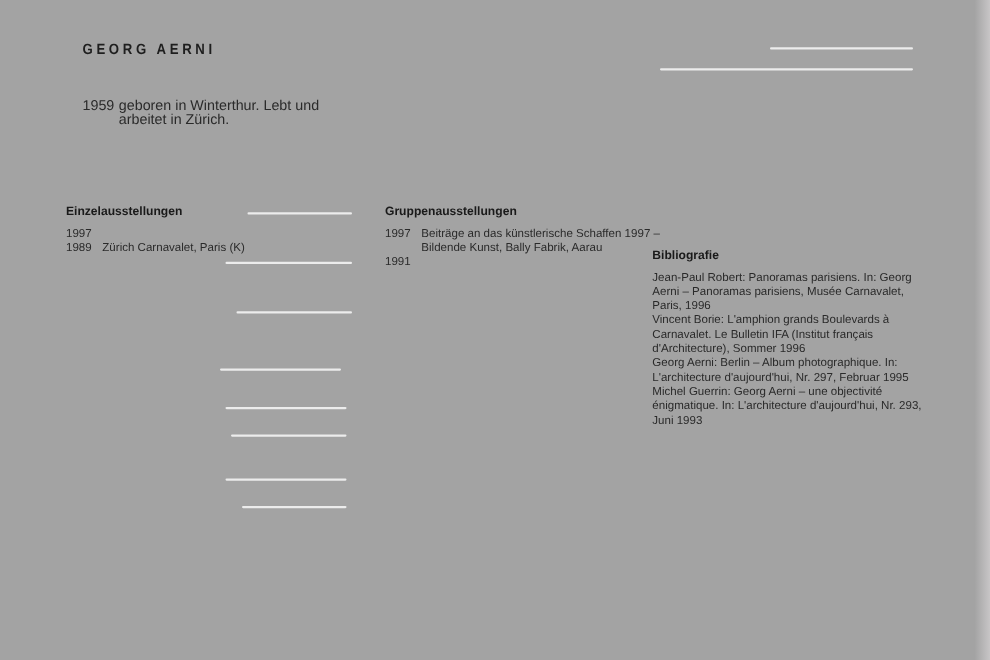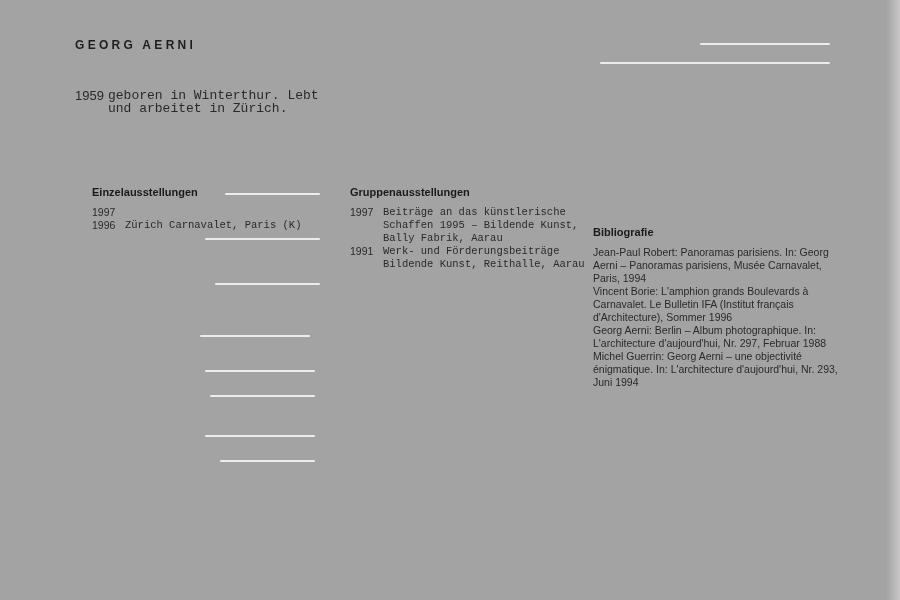--- a/index.html
+++ b/index.html
@@ -55,36 +55,35 @@
       line-height: 13px;
       display: flex;
       margin-top: 33px;
     }
     .year {
       width: 33px;
       flex: 0 0 33px;
     }
     .entry-text {
       flex: 1;
-      font-family: Liberation Mono, monospace;
     }
     .section {
       position: absolute;
       top: 186px;
       font-size: 10.5px;
       line-height: 13px;
     }
     .section h2 {
       margin: 0 0 7px 0;
       font-size: 11px;
       font-weight: bold;
       color: #1a1a1a;
       line-height: 13px;
     }
-    .sec-1 { left: 92px; width: 250px; }
+    .sec-1 { left: 60px; width: 250px; }
     .sec-2 { left: 350px; width: 250px; }
     .sec-3 { left: 593px; width: 250px; margin-top: 40px; }
     .row {
       display: flex;
     }
     .biblio-entry {
       display: block;
     }
   </style>
 </head>
@@ -110,38 +109,37 @@
     <span class="year">1959</span>
     <span class="entry-text">geboren in Winterthur. Lebt und arbeitet in Zürich.</span>
   </div>
 
   <div class="section sec-1">
     <h2>Einzelausstellungen</h2>
     <div class="row">
       <span class="year">1997</span>
     </div>
     <div class="row">
-      <span class="year">1996</span>
+      <span class="year">1989</span>
       <span class="entry-text">Zürich Carnavalet, Paris (K)</span>
     </div>
   </div>
 
   <div class="section sec-2">
     <h2>Gruppenausstellungen</h2>
     <div class="row">
       <span class="year">1997</span>
-      <span class="entry-text">Beiträge an das künstlerische Schaffen 1995 – Bildende Kunst, Bally Fabrik, Aarau</span>
+      <span class="entry-text">Beiträge an das künstlerische Schaffen 1997 – Bildende Kunst, Bally Fabrik, Aarau</span>
     </div>
     <div class="row">
       <span class="year">1991</span>
-      <span class="entry-text">Werk- und Förderungsbeiträge Bildende Kunst, Reithalle, Aarau</span>
     </div>
   </div>
 
   <div class="section sec-3">
     <h2>Bibliografie</h2>
-    <span class="biblio-entry">Jean-Paul Robert: Panoramas parisiens. In: Georg Aerni – Panoramas parisiens, Musée Carnavalet, Paris, 1994</span>
+    <span class="biblio-entry">Jean-Paul Robert: Panoramas parisiens. In: Georg Aerni – Panoramas parisiens, Musée Carnavalet, Paris, 1996</span>
     <span class="biblio-entry">Vincent Borie: L'amphion grands Boulevards à Carnavalet. Le Bulletin IFA (Institut français d'Architecture), Sommer 1996</span>
-    <span class="biblio-entry">Georg Aerni: Berlin – Album photographique. In: L'architecture d'aujourd'hui, Nr. 297, Februar 1988</span>
-    <span class="biblio-entry">Michel Guerrin: Georg Aerni – une objectivité énigmatique. In: L'architecture d'aujourd'hui, Nr. 293, Juni 1994</span>
+    <span class="biblio-entry">Georg Aerni: Berlin – Album photographique. In: L'architecture d'aujourd'hui, Nr. 297, Februar 1995</span>
+    <span class="biblio-entry">Michel Guerrin: Georg Aerni – une objectivité énigmatique. In: L'architecture d'aujourd'hui, Nr. 293, Juni 1993</span>
   </div>
 
 </div>
 
 </body></html>

